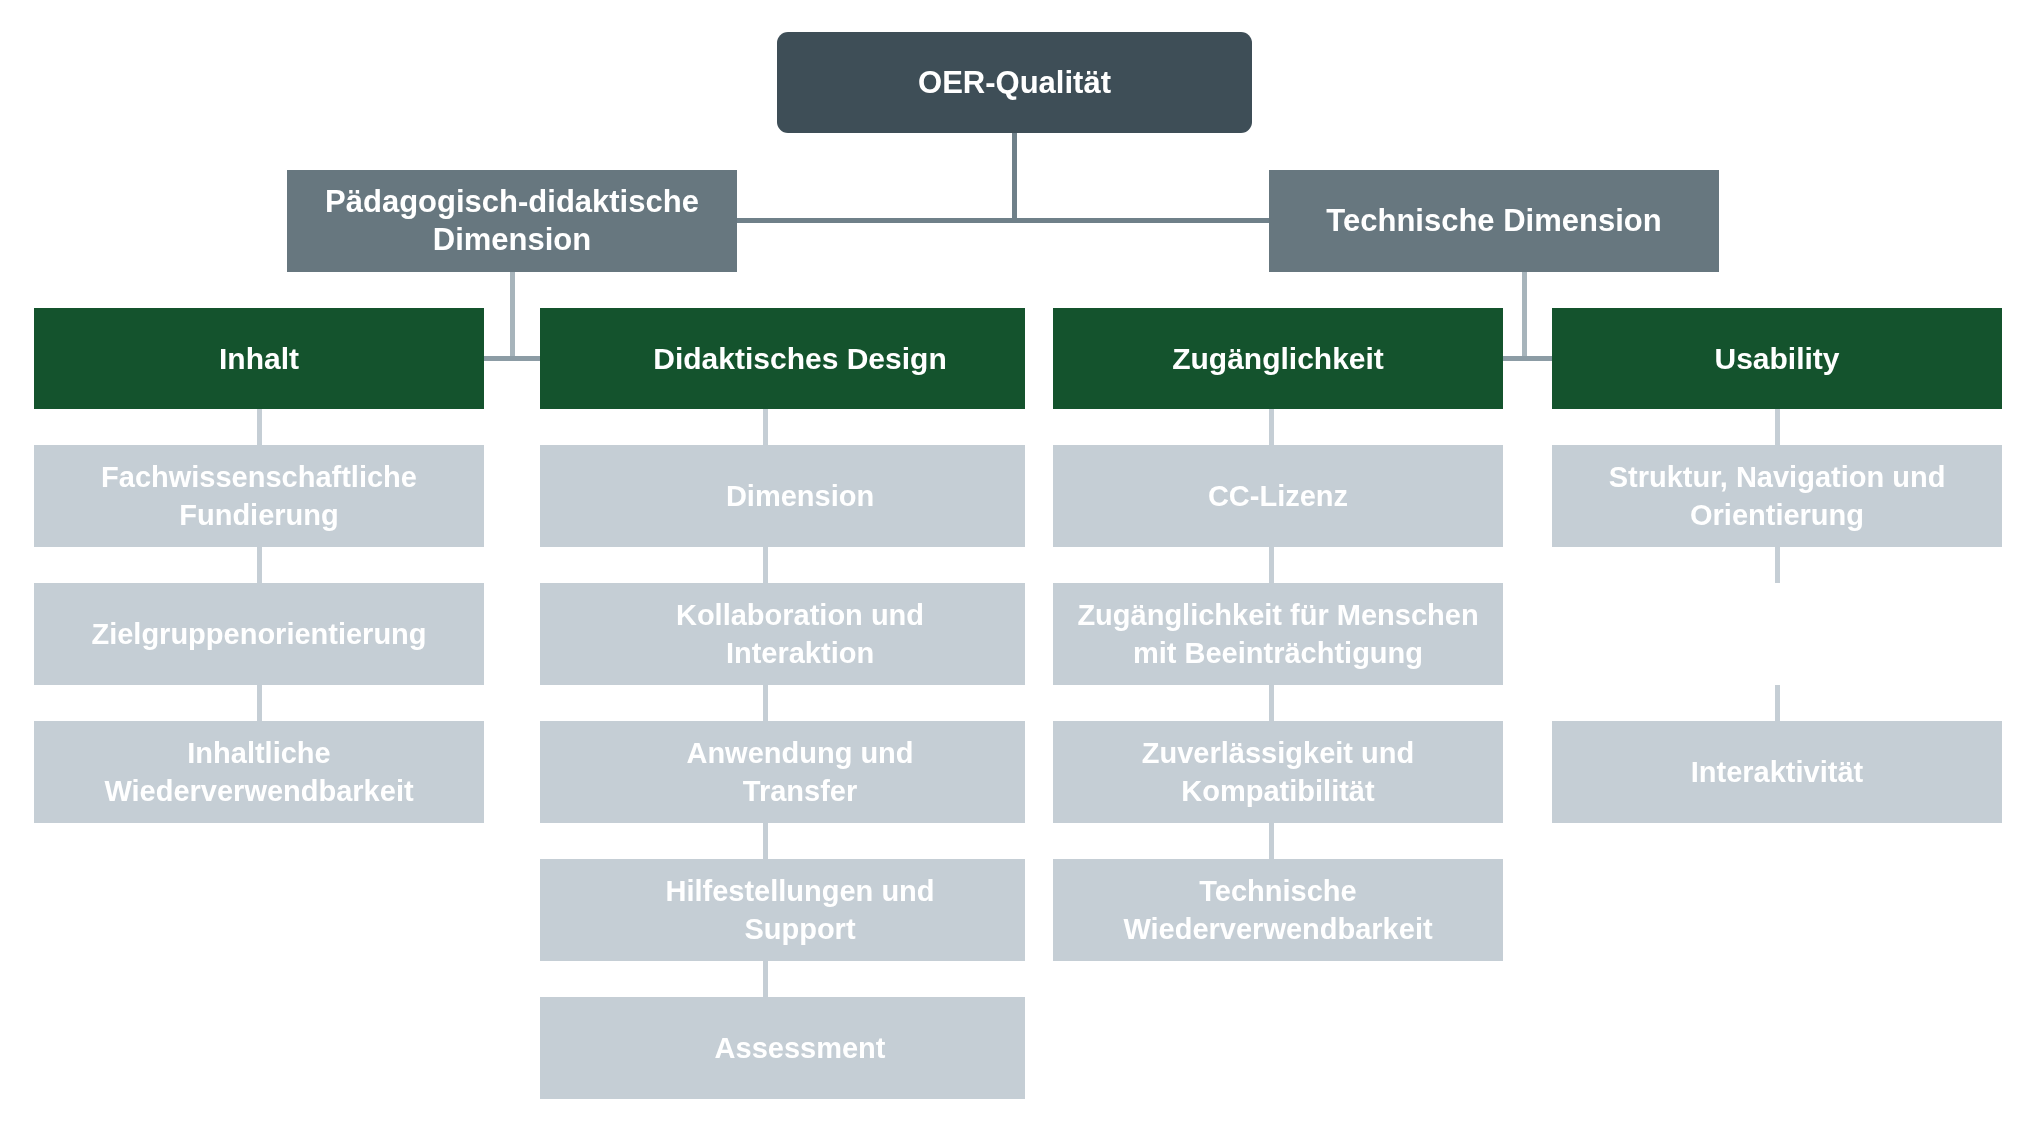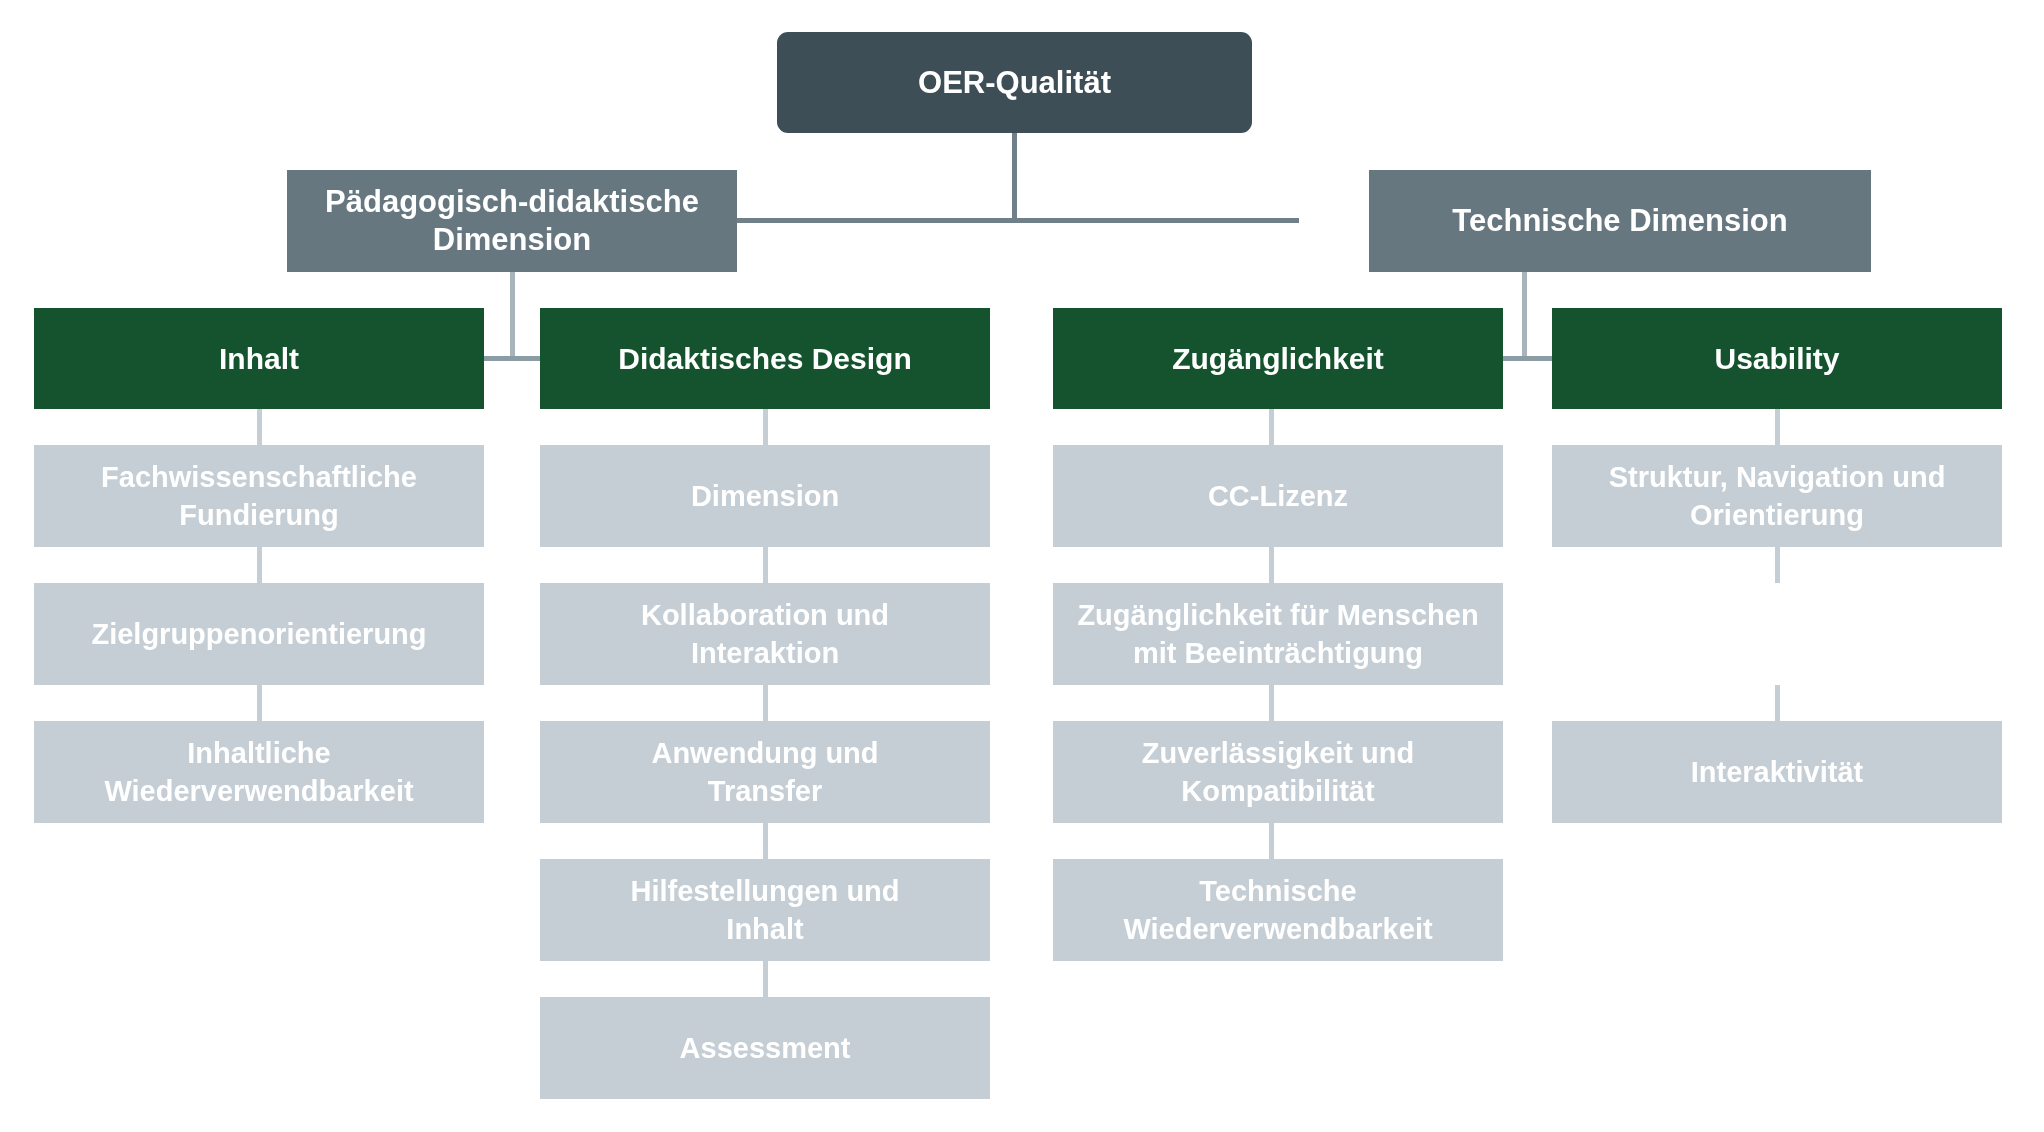--- a/index.html
+++ b/index.html
@@ -22,35 +22,35 @@
     white-space: pre-line;
     line-height: 38px;
   }
   .lvl1 { background: #3E4E57; font-size: 31px; border-radius: 11px; }
   .lvl2 { background: #67777F; font-size: 31px; }
   .hdr  { background: #14532d; font-size: 30px; }
   .item { background: #C5CED5; font-size: 29px; }
 
   .w450 { width: 450px; }
   .c1 { left: 34px; }
-  .c2 { left: 540px; }
+  .c2 { left: 540px; padding-left: 35px; }
   .c3 { left: 1046px; margin-left: 7px; }
   .c4 { left: 1552px; }
   .hdr { top: 308px; height: 101px; }
   .item { height: 102px; }
   .r1 { top: 445px; }
   .r2 { top: 583px; }
   .r3 { top: 721px; }
   .r4 { top: 859px; }
   .r5 { top: 997px; }
 
   .line { position: absolute; }
   #root-box   { left: 777px;  top: 32px;  width: 475px; height: 101px; }
   #dim-left   { left: 287px;  top: 170px; width: 450px; height: 102px; }
-  #dim-right  { left: 1369px; top: 170px; width: 502px; height: 102px; }
+  #dim-right  { left: 1269px; top: 170px; width: 450px; height: 102px; }
 
   #v-root     { left: 1012px; top: 133px; width: 5px;  height: 85px;  background: #6F8089; }
   #h-main     { left: 737px;  top: 218px; width: 562px; height: 5px;  background: #6F8089; }
   #v-dim-left  { left: 510px;  top: 272px; width: 5px; height: 84px;  background: #A7B4BB; }
   #v-dim-right { left: 1522px; top: 272px; width: 5px; height: 84px;  background: #A7B4BB; }
   #h-j-left   { left: 484px;  top: 356px; width: 56px; height: 5px;   background: #8C9CA5; }
   #h-j-right  { left: 1496px; top: 356px; width: 56px; height: 5px;   background: #8C9CA5; }
 
   .vseg { position: absolute; width: 5px; height: 36px; background: #C5CED5; }
   .vx1 { left: 257px; }
@@ -110,21 +110,21 @@
   <div class="box item w450 c1 r2">Zielgruppenorientierung</div>
   <div class="box item w450 c1 r3">Inhaltliche
 Wiederverwendbarkeit</div>
 
   <div class="box item w450 c2 r1">Dimension</div>
   <div class="box item w450 c2 r2">Kollaboration und
 Interaktion</div>
   <div class="box item w450 c2 r3">Anwendung und
 Transfer</div>
   <div class="box item w450 c2 r4">Hilfestellungen und
-Inhalt</div>
+Support</div>
   <div class="box item w450 c2 r5">Assessment</div>
 
   <div class="box item w450 c3 r1">CC-Lizenz</div>
   <div class="box item w450 c3 r2">Zugänglichkeit für Menschen
 mit Beeinträchtigung</div>
   <div class="box item w450 c3 r3">Zuverlässigkeit und
 Kompatibilität</div>
   <div class="box item w450 c3 r4">Technische
 Wiederverwendbarkeit</div>
 

